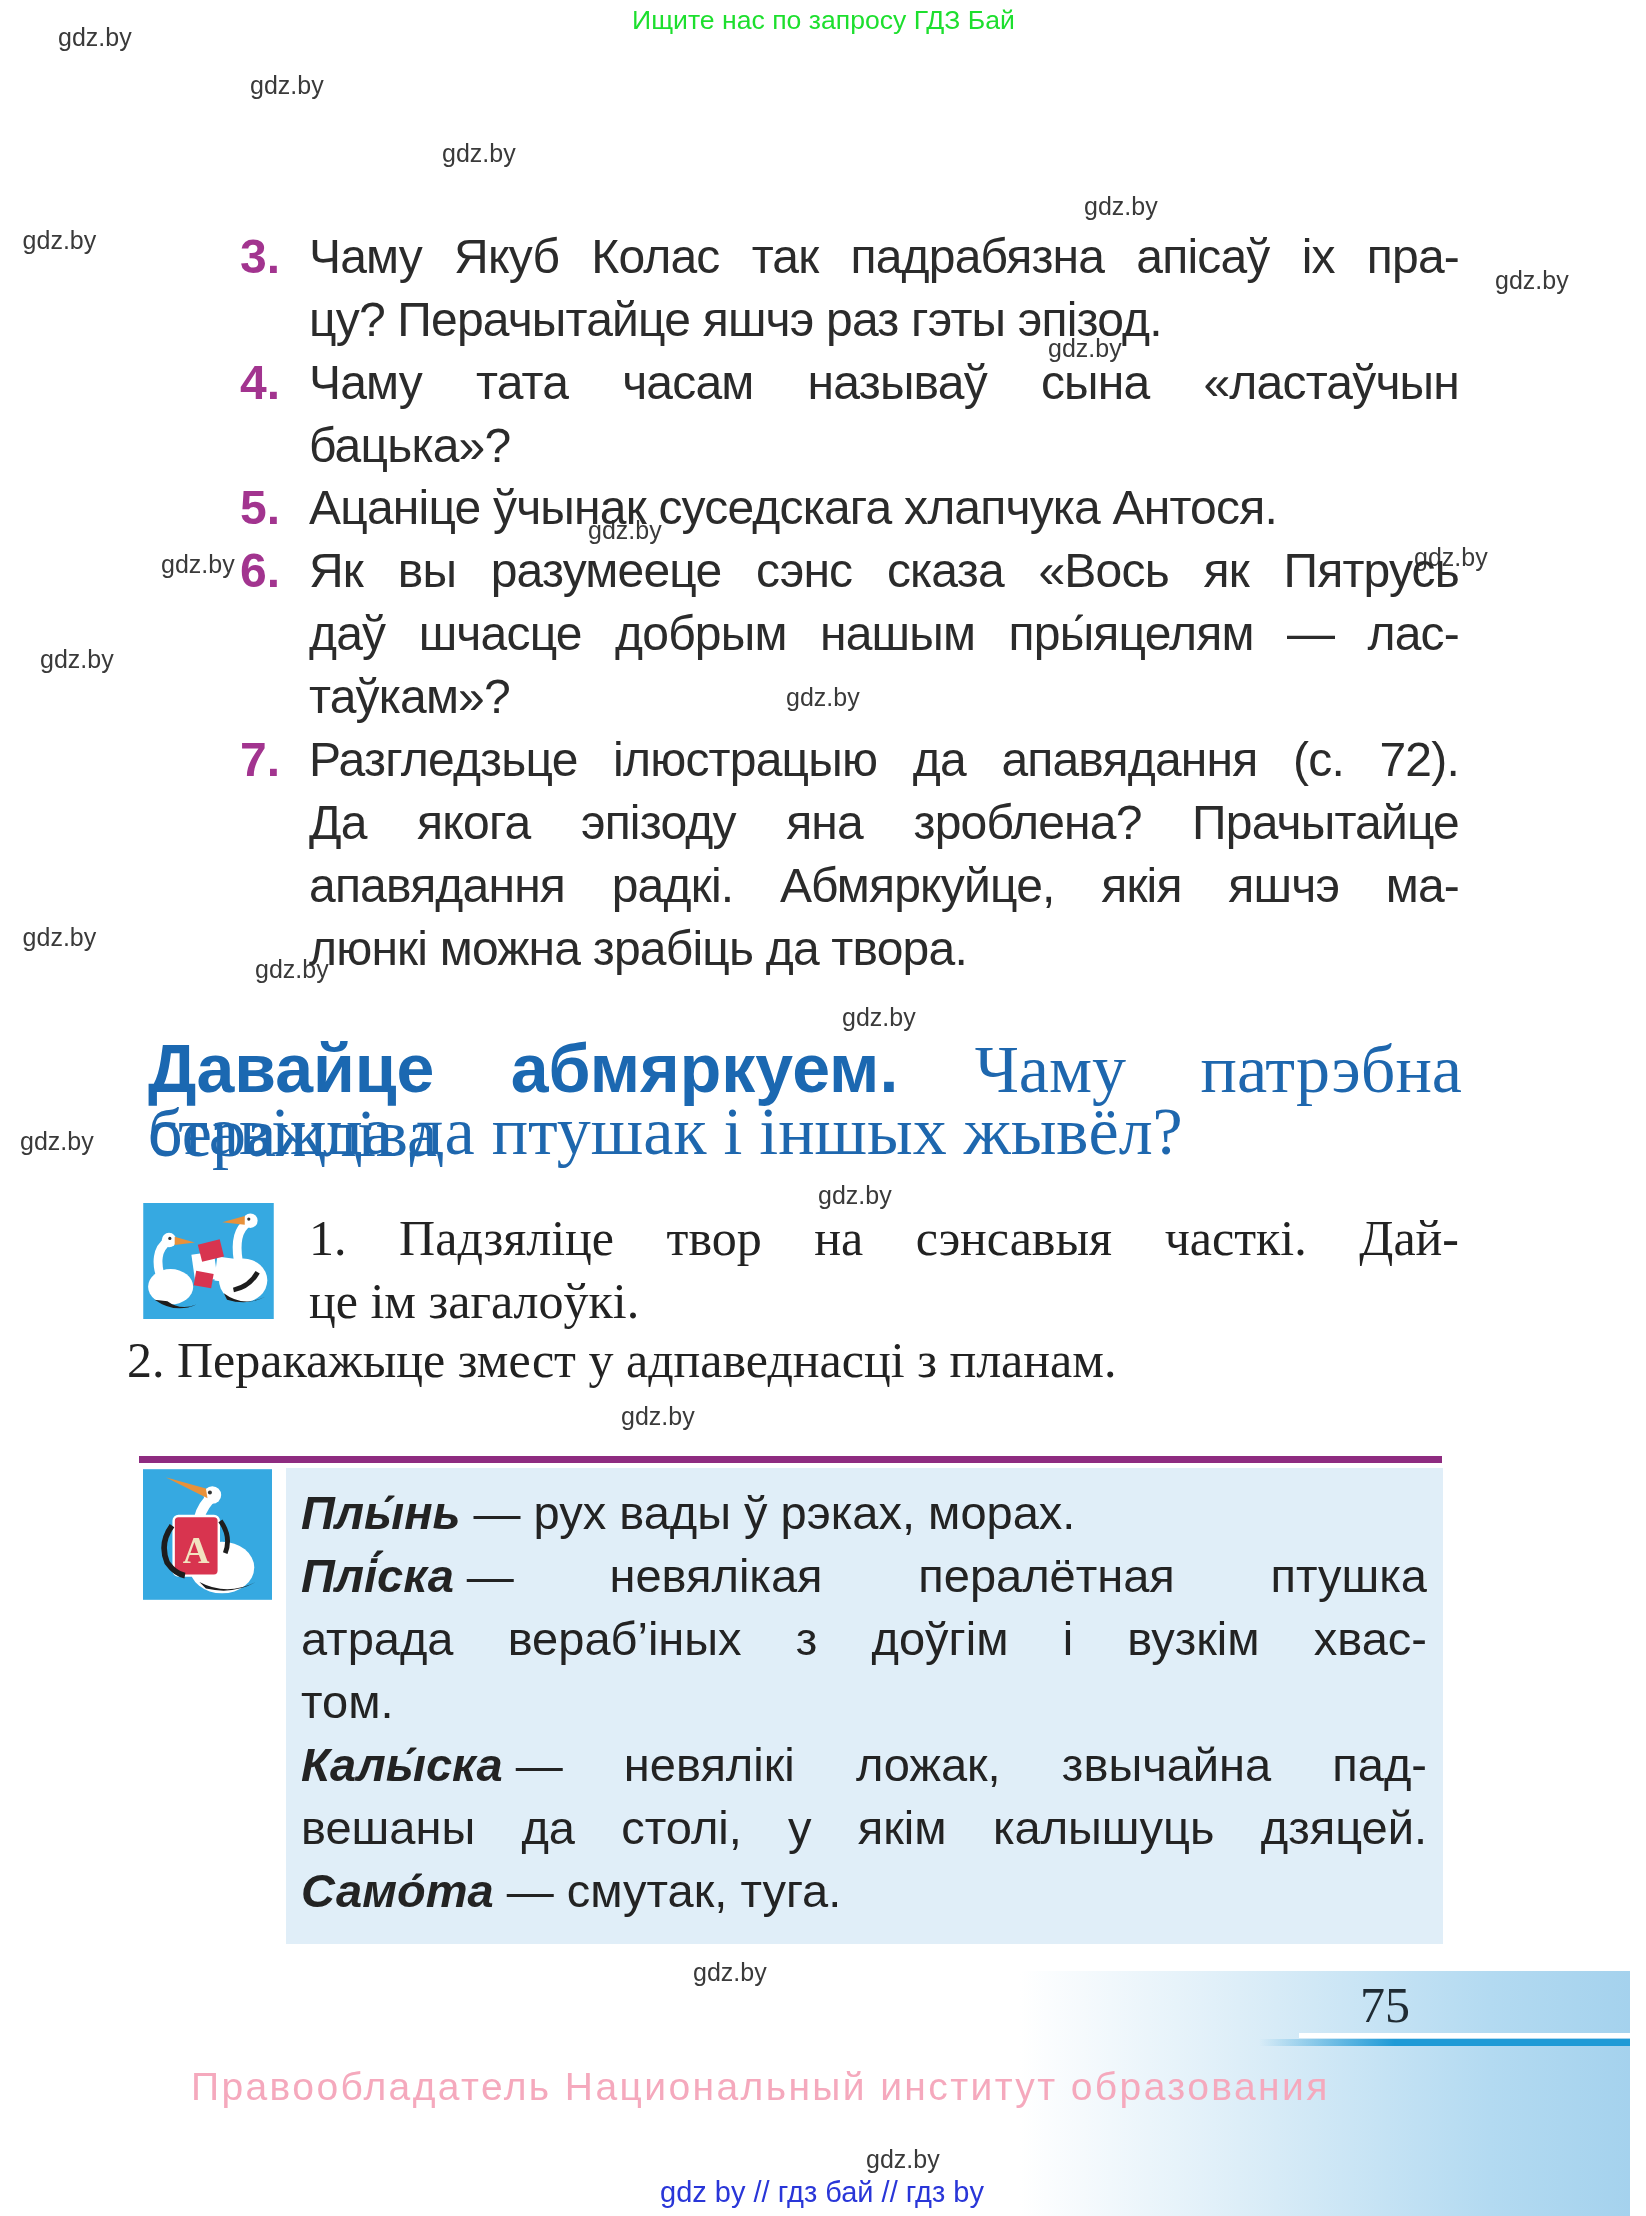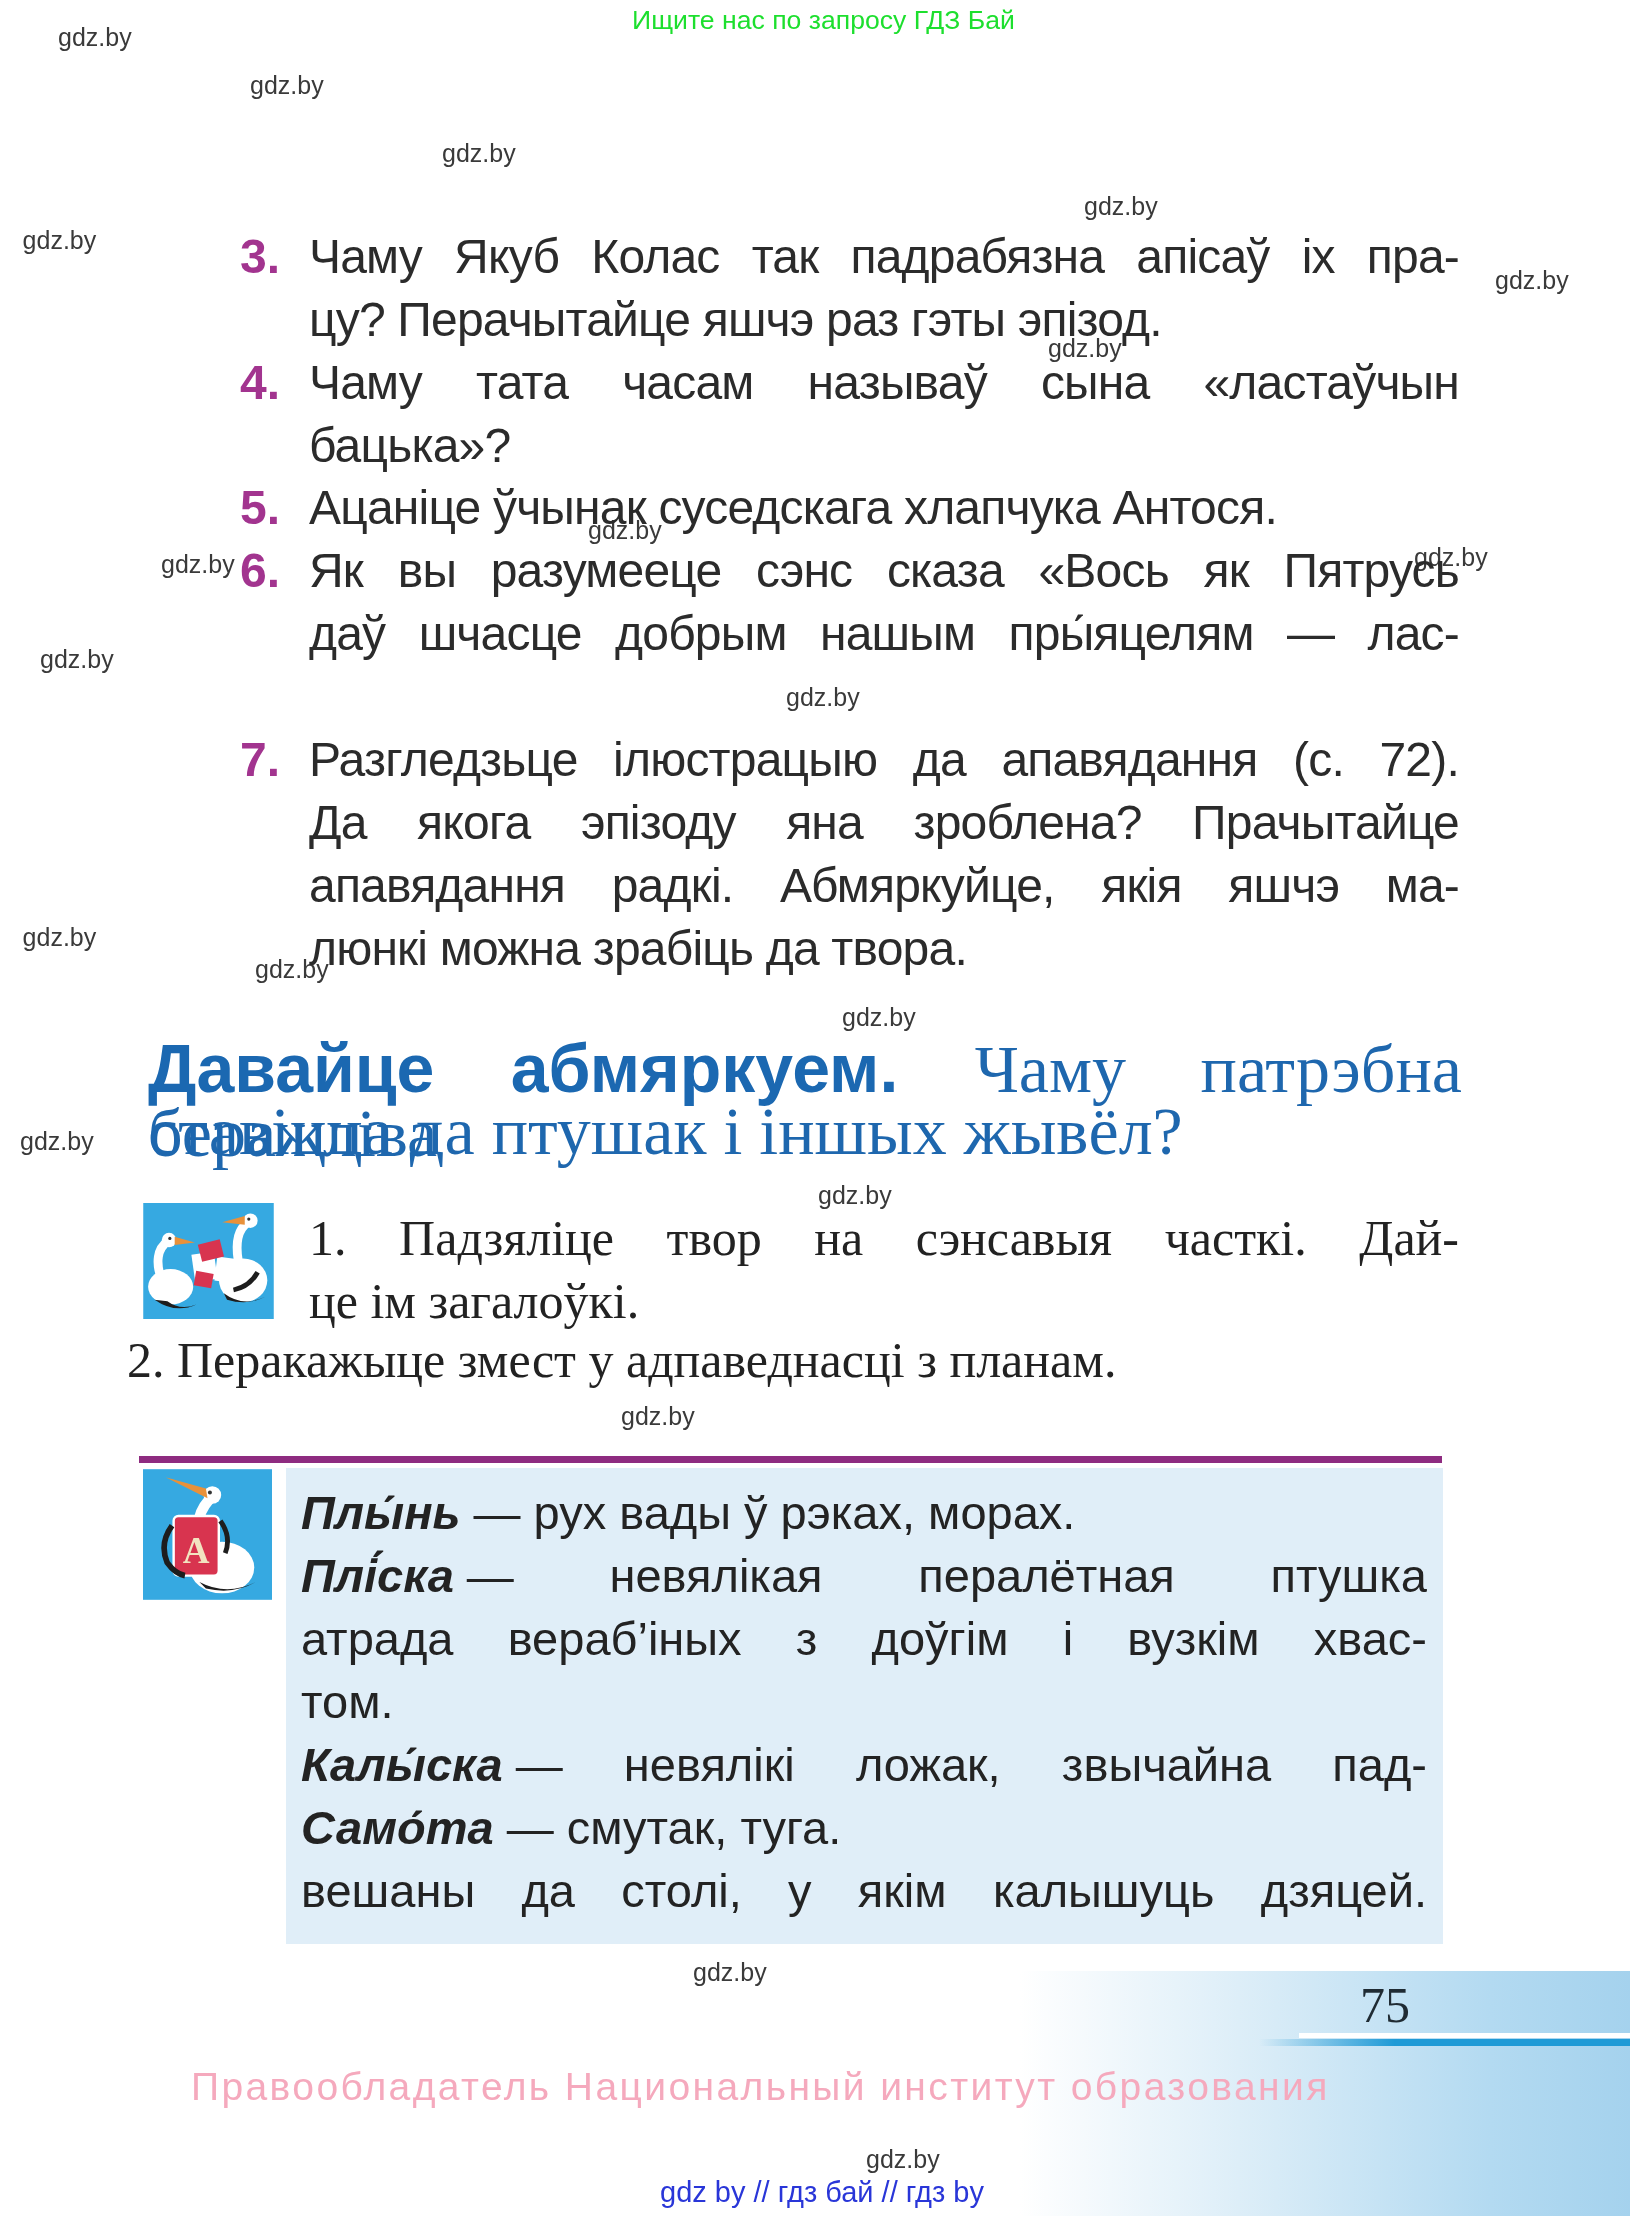--- a/index.html
+++ b/index.html
@@ -104,20 +104,21 @@
 
   <div class="q" style="top:476px">
     <span class="qnum">5.</span>
     <div class="ln">Ацаніце ўчынак суседскага хлапчука Антося.</div>
   </div>
 
   <div class="q" style="top:539px">
     <span class="qnum">6.</span>
     <div class="ln j">Як вы разумееце сэнс сказа «Вось як Пятрусь</div>
     <div class="ln j">даў шчасце добрым нашым пры́яцелям — лас-</div>
+    <div class="ln">таўкам»?</div>
   </div>
 
   <div class="q" style="top:728px">
     <span class="qnum">7.</span>
     <div class="ln j">Разгледзьце ілюстрацыю да апавядання (с. 72).</div>
     <div class="ln j">Да якога эпізоду яна зроблена? Прачытайце</div>
     <div class="ln j">апавядання радкі. Абмяркуйце, якія яшчэ ма-</div>
     <div class="ln">люнкі можна зрабіць да твора.</div>
   </div>
 
@@ -188,24 +189,24 @@
       <span class="term">Плы́нь</span><span>— рух вады ў рэках, морах.</span>
     </div>
     <div class="ln j">
       <span class="term">Плі́ска</span><span>— невялікая пералётная птушка</span>
     </div>
     <div class="ln j">атрада вераб’іных з доўгім і вузкім хвас-</div>
     <div class="ln">том.</div>
     <div class="ln j">
       <span class="term">Калы́ска</span><span>— невялікі ложак, звычайна пад-</span>
     </div>
+    <div class="ln j">вешаны да столі, у якім калышуць дзяцей.</div>
     <div class="ln">
       <span class="term">Само́та</span><span>— смутак, туга.</span>
     </div>
-    <div class="ln j">вешаны да столі, у якім калышуць дзяцей.</div>
   </div>
 
   <div class="band"></div>
   <div class="pagenum">75</div>
   <div class="wline"></div>
   <div class="bline"></div>
 
   <div class="copyright">Правообладатель Национальный институт образования</div>
   <div class="sitelinks">gdz by  //  гдз бай  //  гдз by</div>
 

